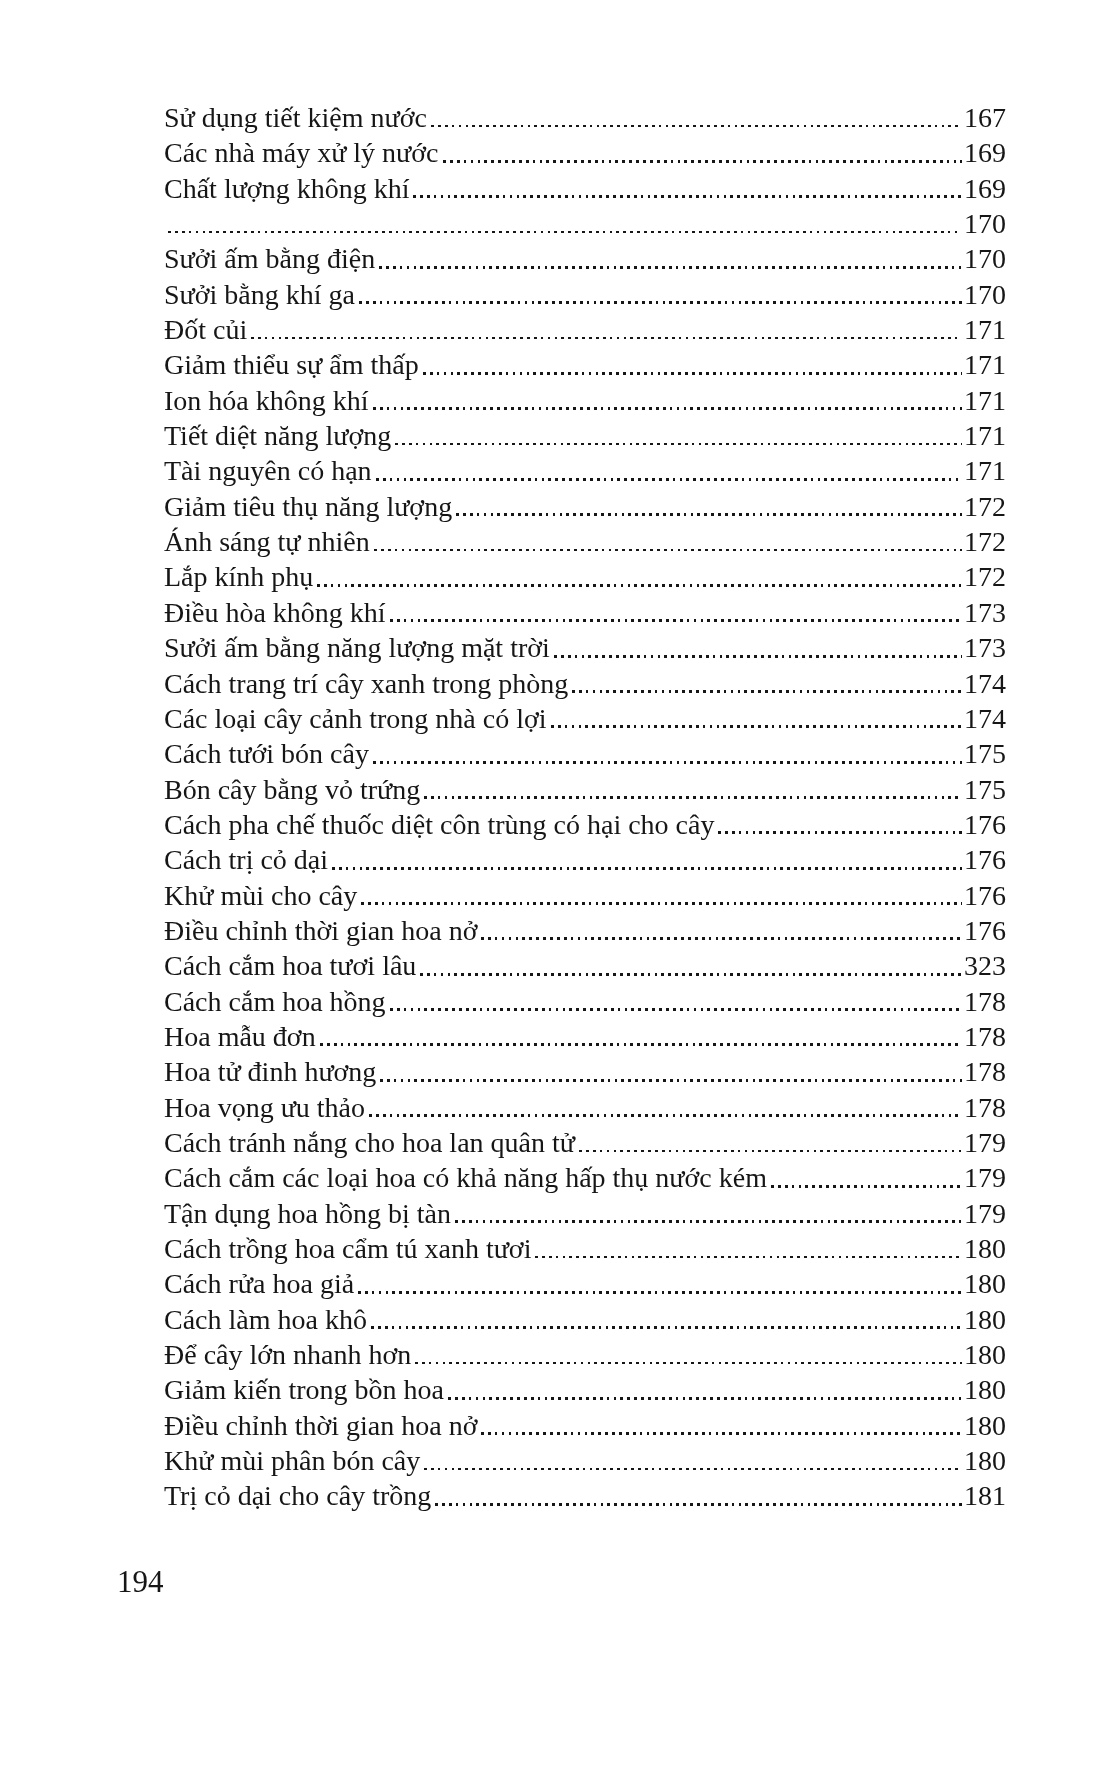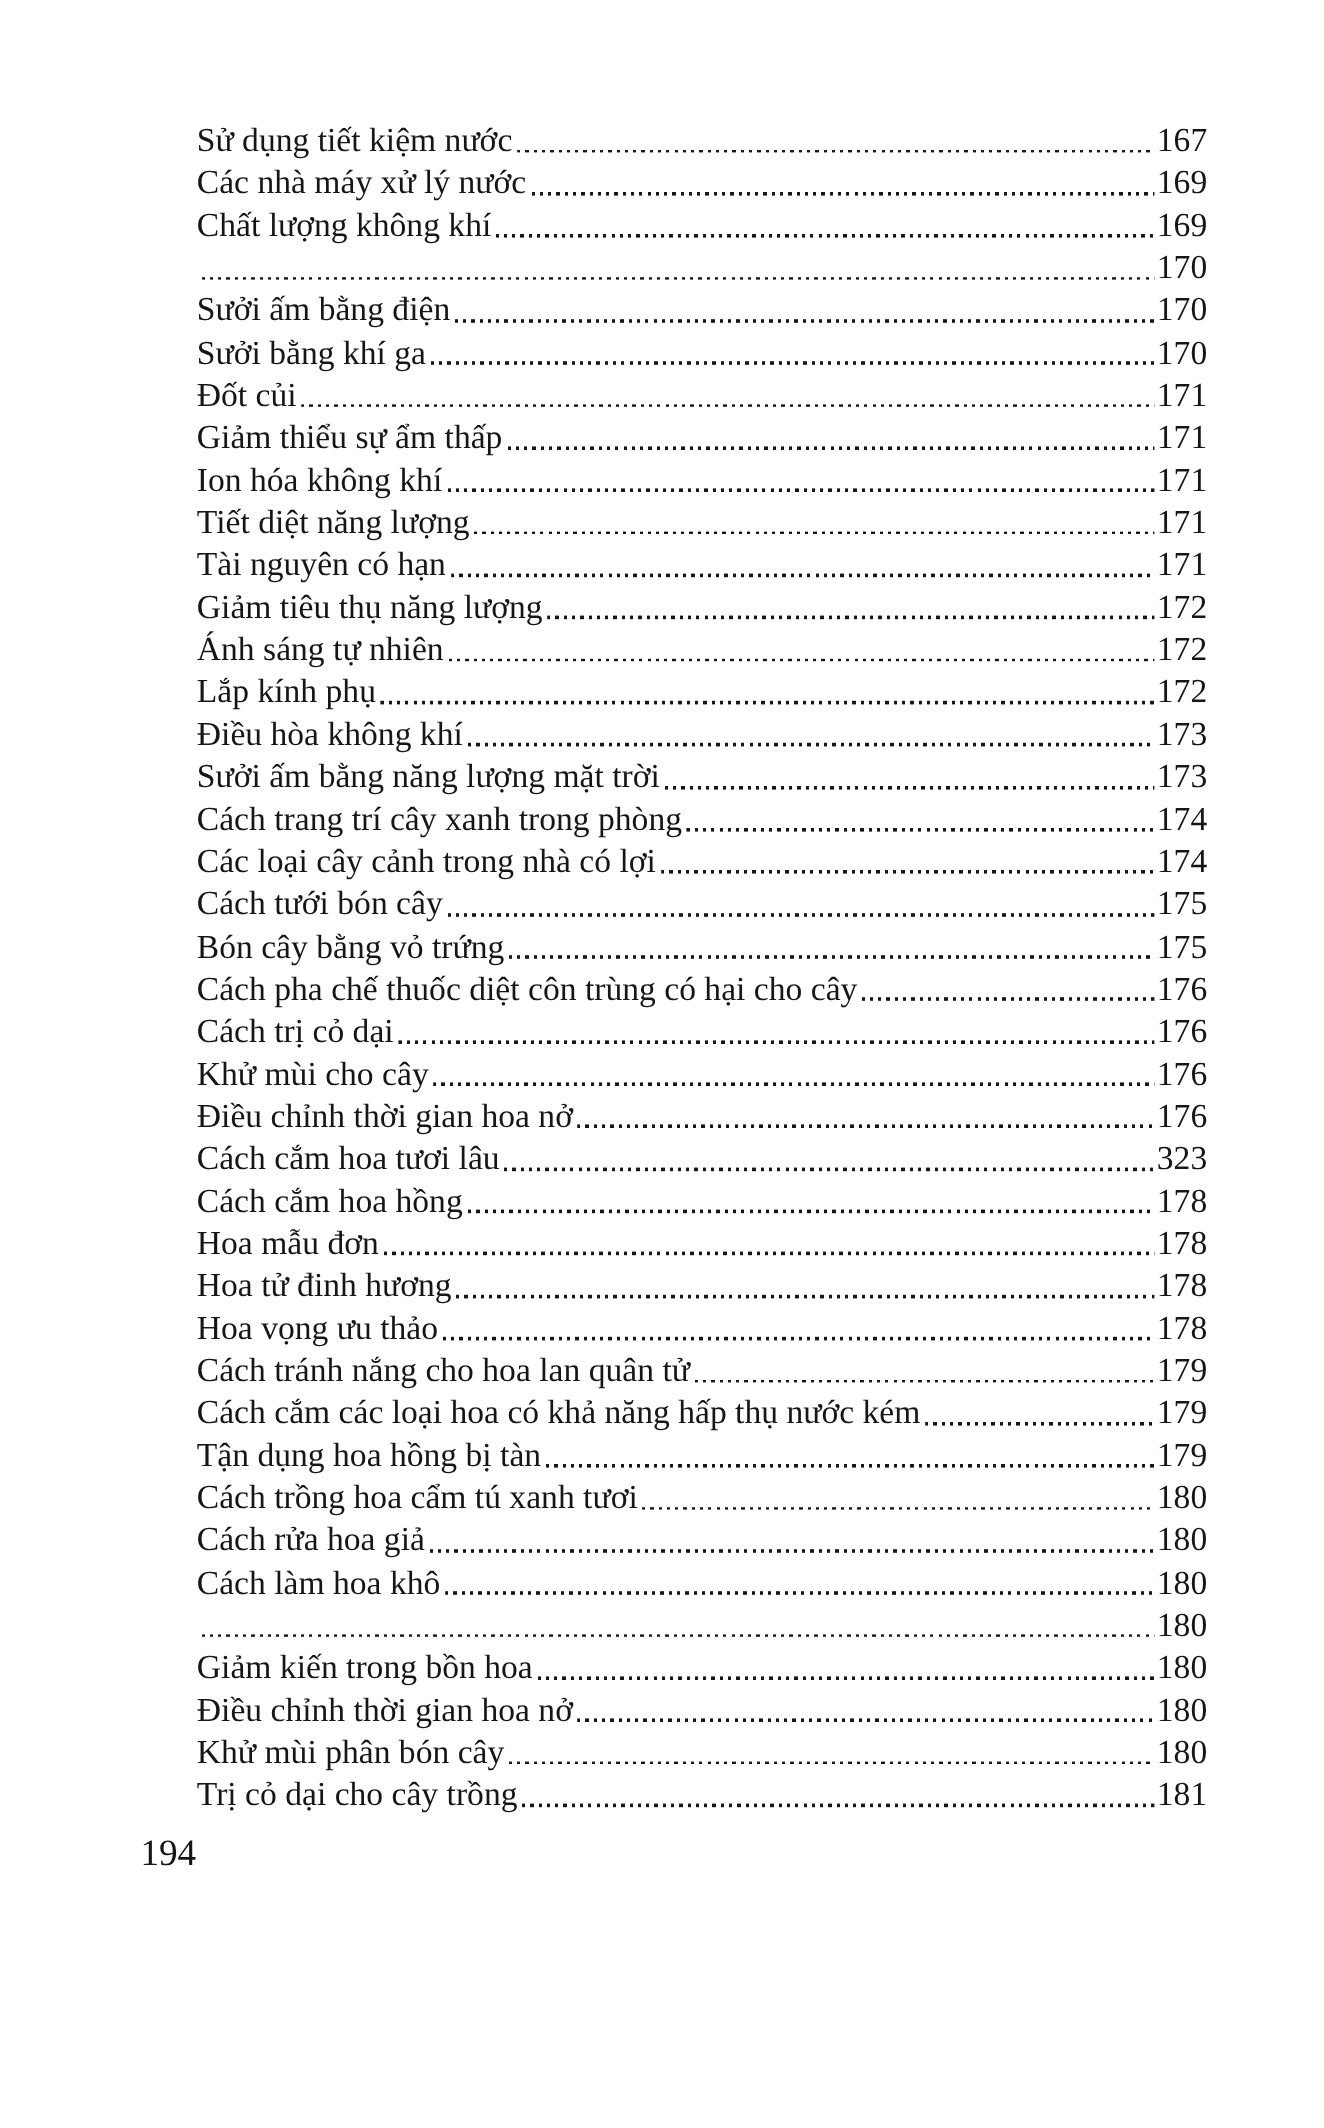--- a/index.html
+++ b/index.html
@@ -52,21 +52,21 @@
       #161616 0 2.7px,
       transparent 2.7px 6.9px
     );
   }
   .toc-page {
     flex: 0 0 auto;
   }
   .folio {
     position: absolute;
     left: 117px;
-    top: 1525px;
+    top: 1563px;
     font-size: 31px;
     line-height: 38px;
   }
 </style>
 </head>
 <body>
 
 <div class="page">
 
   <div class="toc">
@@ -273,20 +273,21 @@
       <span class="toc-page">180</span>
     </div>
 
     <div class="toc-row">
       <span class="toc-title">Cách làm hoa khô</span>
       <span class="leader"></span>
       <span class="toc-page">180</span>
     </div>
 
     <div class="toc-row">
+      <span class="toc-title">Để cây lớn nhanh hơn</span>
       <span class="leader"></span>
       <span class="toc-page">180</span>
     </div>
 
     <div class="toc-row">
       <span class="toc-title">Giảm kiến trong bồn hoa</span>
       <span class="leader"></span>
       <span class="toc-page">180</span>
     </div>
 

